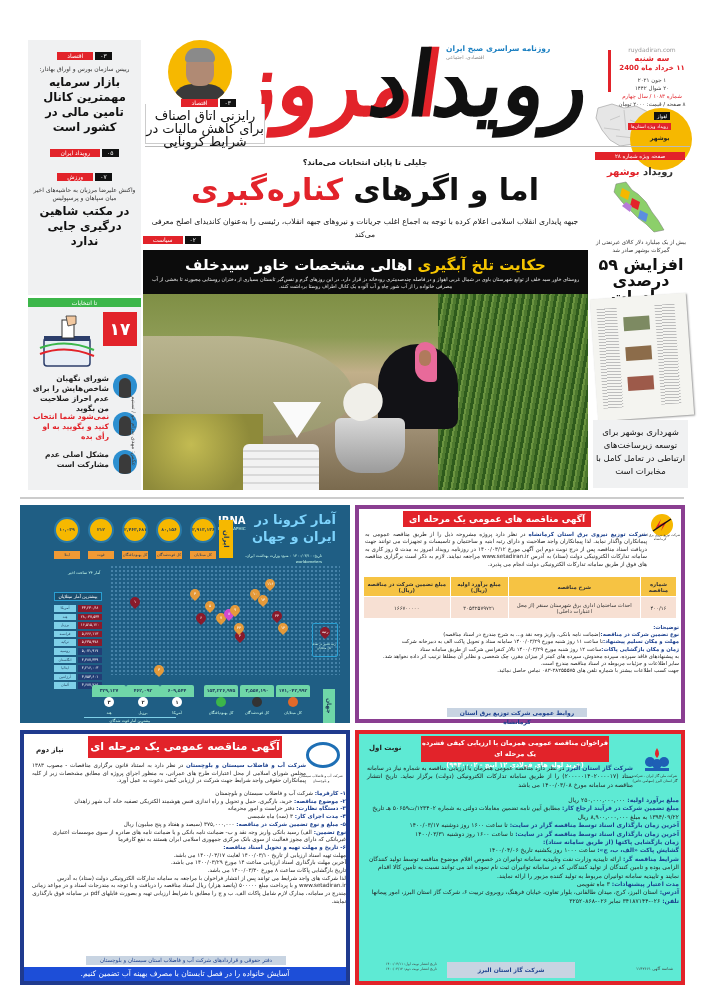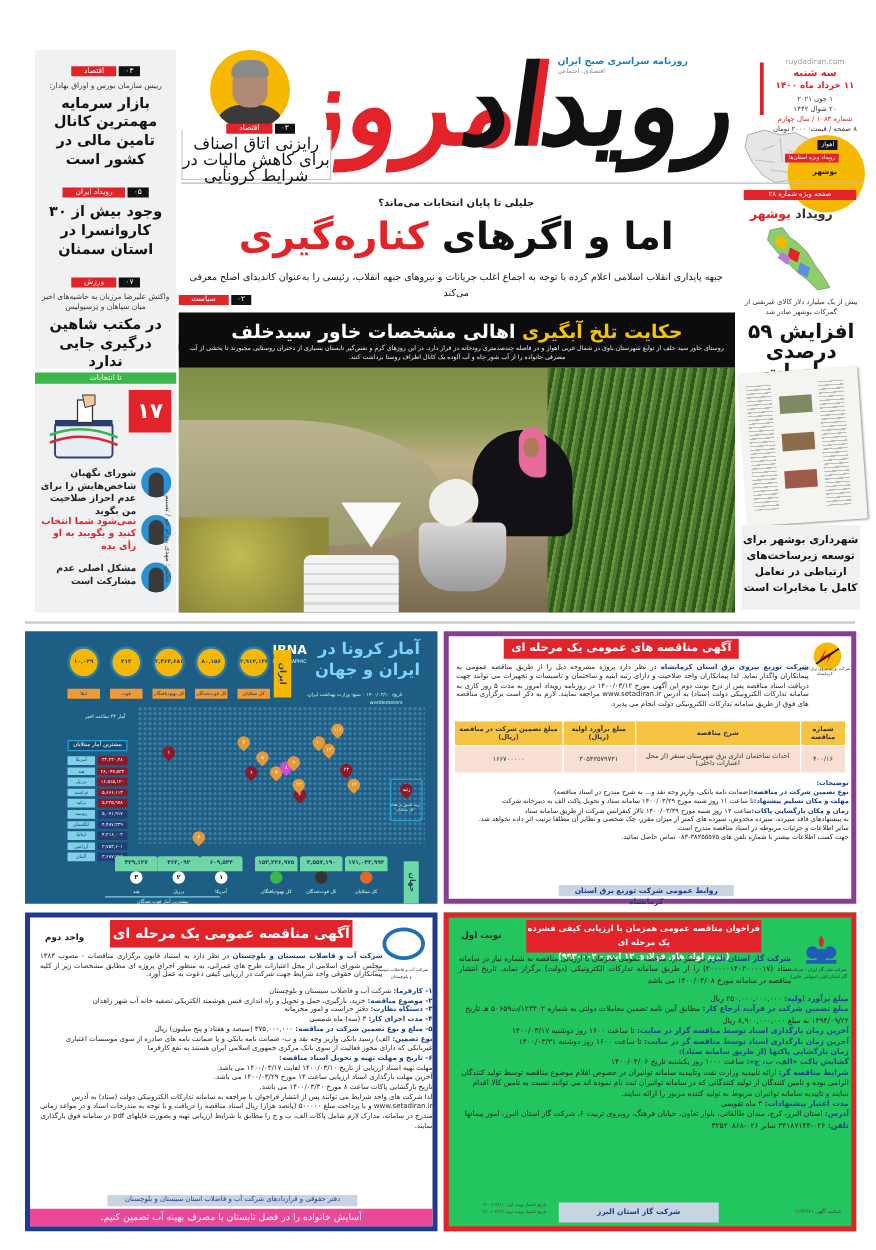--- a/index.html
+++ b/index.html
@@ -63,30 +63,30 @@
 .grass{position:absolute;right:0;top:0;width:150px;height:196px;background:repeating-linear-gradient(100deg,#4f7a2f 0 3px,#2e5a1c 3px 6px,#6b9440 6px 8px)}
 .woman{position:absolute;left:235px;top:50px;width:80px;height:85px;border-radius:40px 40px 10px 10px;background:#121216}
 .scarf{position:absolute;left:272px;top:48px;width:22px;height:40px;border-radius:10px 12px 4px 14px;background:#e86a9a}
 .face{position:absolute;left:276px;top:56px;width:12px;height:16px;border-radius:6px;background:#b07a5c}
 .pot{position:absolute;left:192px;top:124px;width:70px;height:55px;border-radius:6px 6px 26px 26px;background:linear-gradient(180deg,#d8d8d8,#9b9b9b)}
 .pail{position:absolute;left:200px;top:90px;width:40px;height:36px;border-radius:20px;background:#f0efe9;transform:rotate(-30deg)}
 .jug{position:absolute;left:100px;top:150px;width:76px;height:60px;border-radius:6px;background:repeating-linear-gradient(180deg,#f2f2f2 0 6px,#d9d9d9 6px 8px)}
 .funnel{position:absolute;left:130px;top:108px;width:0;height:0;border-left:24px solid transparent;border-right:24px solid transparent;border-top:36px solid #fafafa}
 #photocredit{left:131px;top:396px;writing-mode:vertical-rl;font-size:5.5px;color:#444;direction:rtl}
 #rc-tag{left:595px;top:152px;width:90px;background:#e2232a;color:#fff;font-size:5.5px;text-align:center;line-height:8px}
-#rc-title{left:600px;top:166px;width:80px;text-align:left;font-size:10px;font-weight:bold;color:#333}
+#rc-title{left:600px;top:166px;width:80px;text-align:center;font-size:10px;font-weight:bold;color:#333}
 #rc-title .o{color:#e2232a}
 #rc-map{left:608px;top:180px;width:60px;height:55px}
 #rc-sub{left:595px;top:238px;width:92px;text-align:center;font-size:5.5px;line-height:8px;color:#333}
 #rc-head{left:595px;top:257px;width:92px;text-align:center;font-size:16px;font-weight:bold;line-height:16px;color:#111}
 #rc-paper{left:594px;top:296px;width:96px;height:122px;background:#f4f4f0;transform:rotate(-4deg);box-shadow:1px 1px 2px #999;overflow:hidden}
 #rc-paper .col{position:absolute;top:10px;width:20px;height:100px;background:repeating-linear-gradient(180deg,#bdbdbd 0 1px,transparent 1px 3px)}
 #rc-paper .pic{position:absolute;left:32px;width:26px;height:14px;background:#7d8a62}
 #rc-box{left:593px;top:420px;width:95px;height:68px;background:#f0f1f2;text-align:center;padding-top:6px}
-#rc-box .hd{font-size:8.5px;font-weight:bold;line-height:13px;color:#111}
+#rc-box .hd{font-size:8.5px;font-weight:normal;line-height:13px;color:#111}
 #midrule{left:20px;top:497px;width:664px;height:2px;background:#ccc}
 
 #info{left:20px;top:505px;width:330px;height:218px;background:#1f5e84;overflow:hidden}
 #info .dots{position:absolute;left:90px;top:60px;width:230px;height:110px;background-image:radial-gradient(#4a87ad 1px,transparent 1.3px);background-size:4px 4px;opacity:.9}
 #info-title{right:14px;top:6px;color:#7dd3fc;font-weight:bold;font-size:13px;line-height:17px;text-align:right;width:110px}
 #irna{left:198px;top:10px;color:#fff;font-weight:bold;font-size:10px;font-family:"DejaVu Sans",sans-serif;direction:ltr}
 #irna .s{font-size:4px;display:block;font-weight:normal;color:#cfe}
 #info-src{right:28px;top:48px;color:#cfe;font-size:3.8px;line-height:6px;text-align:right;width:80px}
 #iran-label{left:199px;top:15px;width:14px;height:38px;background:#f6b800;color:#1f3b5c;font-size:7px;font-weight:bold;writing-mode:vertical-rl;text-align:center;line-height:14px}
 #world-label{left:303px;top:184px;width:12px;height:34px;background:#6fd6a8;color:#1f3b5c;font-size:6px;font-weight:bold;writing-mode:vertical-rl;text-align:center;line-height:12px}
@@ -122,23 +122,23 @@
 #tender2{left:20px;top:730px;width:330px;height:255px;border:4px solid #1f3a8e;background:#fff}
 #t2-head{left:64px;top:2px;width:194px;height:22px;background:#e2232a;color:#fff;font-size:11px;font-weight:bold;text-align:center;line-height:22px}
 #t2-nobat{left:12px;top:12px;font-size:7px;font-weight:bold;color:#222}
 #t2-logo{right:6px;top:8px;width:34px;height:26px;border-radius:50%;background:#fff;border:3px solid #1e6fb5}
 #t2-logo-cap{right:2px;top:40px;width:46px;font-size:3.5px;text-align:center;color:#333;line-height:5px}
 #t2-body{left:8px;top:28px;width:274px;font-size:5.6px;line-height:7.7px;color:#222;text-align:justify}
 #t2-body b{color:#1b3f8d}
 #t2-rest{left:8px;top:56px;width:314px;font-size:5.6px;line-height:7.7px;color:#222}
 #t2-rest b{color:#1b3f8d}
 #t2-foot1{left:62px;top:222px;width:200px;height:9px;background:#c8d4e2;color:#1b3f8d;font-size:5.5px;text-align:center;line-height:9px}
-#t2-foot2{left:0;top:233px;width:322px;height:14px;background:#ec4899;color:#fff;font-size:7.5px;text-align:center;line-height:14px}
-
-#tender3{left:355px;top:730px;width:330px;height:255px;border:4px solid #e2232a;background:#22c55e}
+#t2-foot2{left:0;top:233px;width:322px;height:14px;background:#1d4ed8;color:#fff;font-size:7.5px;text-align:center;line-height:14px}
+
+#tender3{left:355px;top:730px;width:330px;height:255px;border:4px solid #e2232a;background:#5eead4}
 #t3-head{left:62px;top:2px;width:188px;height:26px;background:#e2232a;color:#fff;font-size:6.6px;font-weight:bold;text-align:center;line-height:11px;padding-top:2px}
 #t3-nobat{left:10px;top:10px;font-size:7px;font-weight:bold;color:#222}
 #t3-logo{right:8px;top:12px;width:32px;height:26px}
 #t3-logo-cap{right:2px;top:40px;width:48px;font-size:3.5px;text-align:center;color:#333;line-height:5px}
 #t3-body{left:8px;top:30px;width:266px;font-size:6px;line-height:8.3px;color:#222;text-align:justify}
 #t3-body b{color:#1b3f8d}
 #t3-rest{left:8px;top:62px;width:312px;font-size:6px;line-height:8.4px;color:#222}
 #t3-rest b{color:#1b3f8d}
 #t3-foot{left:88px;top:228px;width:128px;height:16px;background:#c8d4e2;color:#1b3f8d;font-size:6px;font-weight:bold;text-align:center;line-height:16px}
 #t3-dates{left:8px;top:228px;width:70px;font-size:3.5px;color:#444;line-height:5px;text-align:right}
@@ -148,21 +148,21 @@
 <body>
 
 <div class="abs" id="logo-red">امروز</div>
 <div class="abs" id="logo-black">رویداد</div>
 <div class="abs" id="tagline">روزنامه سراسری صبح ایران</div>
 <div class="abs" id="tagline2">اقتصادی، اجتماعی</div>
 <div class="abs" id="redline"></div>
 <div class="abs" id="dateblk">
   <div class="site">ruydadiran.com</div>
   <div class="day">سه شنبه</div>
-  <div class="date">۱۱ خرداد ماه ۱۴۰۰</div>
+  <div class="date">۱۱ خرداد ماه 2400</div>
   <div style="margin-top:3px">۱ جون ۲۰۲۱</div>
   <div>۲۰ شوال ۱۴۴۲</div>
   <div class="red">شماره ۱۰۸۳ / سال چهارم</div>
   <div>۸ صفحه / قیمت: ۲۰۰۰ تومان</div>
 </div>
 <svg class="abs" id="iranmap" viewBox="0 0 70 50">
   <path d="M8 8 L22 4 L34 8 L46 6 L58 12 L62 24 L56 36 L44 44 L30 46 L20 40 L12 30 L6 18 Z" fill="#e6e6e6" stroke="#999" stroke-width="0.6"></path>
   <path d="M20 20 L30 16 M34 10 L36 30 M40 20 L56 26 M14 28 L30 30 M26 36 L44 38" stroke="#aaa" stroke-width="0.5" fill="none"></path>
 </svg>
 <div class="abs" id="yellowcircle"></div>
@@ -191,21 +191,20 @@
         <span class="r">اقتصاد</span>
       </div>
     <div class="sub">رییس سازمان بورس و اوراق بهادار:</div>
     <div class="hd">بازار سرمایه مهمترین کانال تامین مالی در کشور است</div>
   </div>
   <div class="blk">
     <div class="tag">
         <span class="k">۰۵</span>
         <span class="r">رویداد ایران</span>
       </div>
-    <div class="hd" style="margin-top:3px">وجود بیش از ۳۰ کاروانسرا در استان سمنان</div>
   </div>
   <div class="blk">
     <div class="tag">
         <span class="k">۰۷</span>
         <span class="r">ورزش</span>
       </div>
     <div class="sub">واکنش علیرضا مرزبان به حاشیه‌های اخیر میان سپاهان و پرسپولیس</div>
     <div class="hd">در مکتب شاهین درگیری جایی ندارد</div>
   </div>
 </div>
@@ -436,21 +435,21 @@
     <div><b>زمان و مکان بازگشایی پاکات:</b><span>ساعت ۱۲ روز شنبه مورخ ۱۴۰۰/۰۳/۲۹ تالار کنفرانس شرکت از طریق سامانه ستاد</span></div>
     <div>به پیشنهادهای فاقد سپرده، سپرده مخدوش، سپرده های کمتر از میزان مقرر، چک شخصی و نظایر آن مطلقا ترتیب اثر داده نخواهد شد.</div>
     <div>سایر اطلاعات و جزئیات مربوطه در اسناد مناقصه مندرج است.</div>
     <div>جهت کسب اطلاعات بیشتر با شماره تلفن های ۳۸۲۵۵۵۷۵-۰۸۳ تماس حاصل نمائید.</div>
   </div>
   <div class="abs" id="t1-foot">روابط عمومی شرکت توزیع برق استان کرمانشاه</div>
 </div>
 
 <div class="abs" id="tender2">
   <div class="abs" id="t2-head">آگهی مناقصه عمومی یک مرحله ای</div>
-  <div class="abs" id="t2-nobat">واجد دوم</div>
+  <div class="abs" id="t2-nobat">نیاز دوم</div>
   <div class="abs" id="t2-logo"></div>
   <div class="abs" id="t2-logo-cap">شرکت آب و فاضلاب سیستان و بلوچستان</div>
   <div class="abs" id="t2-body"><b>شرکت آب و فاضلاب سیستان و بلوچستان</b> <span>در نظر دارد به استناد قانون برگزاری مناقصات - مصوب ۱۳۸۳ مجلس شورای اسلامی از محل اعتبارات طرح های عمرانی، به منظور اجرای پروژه ای مطابق مشخصات زیر از کلیه پیمانکاران حقوقی واجد شرایط جهت شرکت در ارزیابی کیفی دعوت به عمل آورد.</span></div>
   <div class="abs" id="t2-rest">
       <div><b>۱- کارفرما:</b> <span>شرکت آب و فاضلاب سیستان و بلوچستان</span></div>
       <div><b>۲- موضوع مناقصه:</b> <span>خرید، بارگیری، حمل و تحویل و راه اندازی فنس هوشمند الکتریکی تصفیه خانه آب شهر زاهدان</span></div>
       <div><b>۳- دستگاه نظارت:</b> <span>دفتر حراست و امور محرمانه</span></div>
       <div><b>۴- مدت اجرای کار:</b> <span>۳ (سه) ماه شمسی</span></div>
       <div><b>۵- مبلغ و نوع تضمین شرکت در مناقصه:</b> <span>۳۷۵,۰۰۰,۰۰۰ (سیصد و هفتاد و پنج میلیون) ریال</span></div>
       <div><b>نوع تضمین:</b> <span>الف) رسید بانکی واریز وجه نقد و ب- ضمانت نامه بانکی و یا ضمانت نامه های صادره از سوی موسسات اعتباری غیربانکی که دارای مجوز فعالیت از سوی بانک مرکزی جمهوری اسلامی ایران هستند به نفع کارفرما</span></div>

